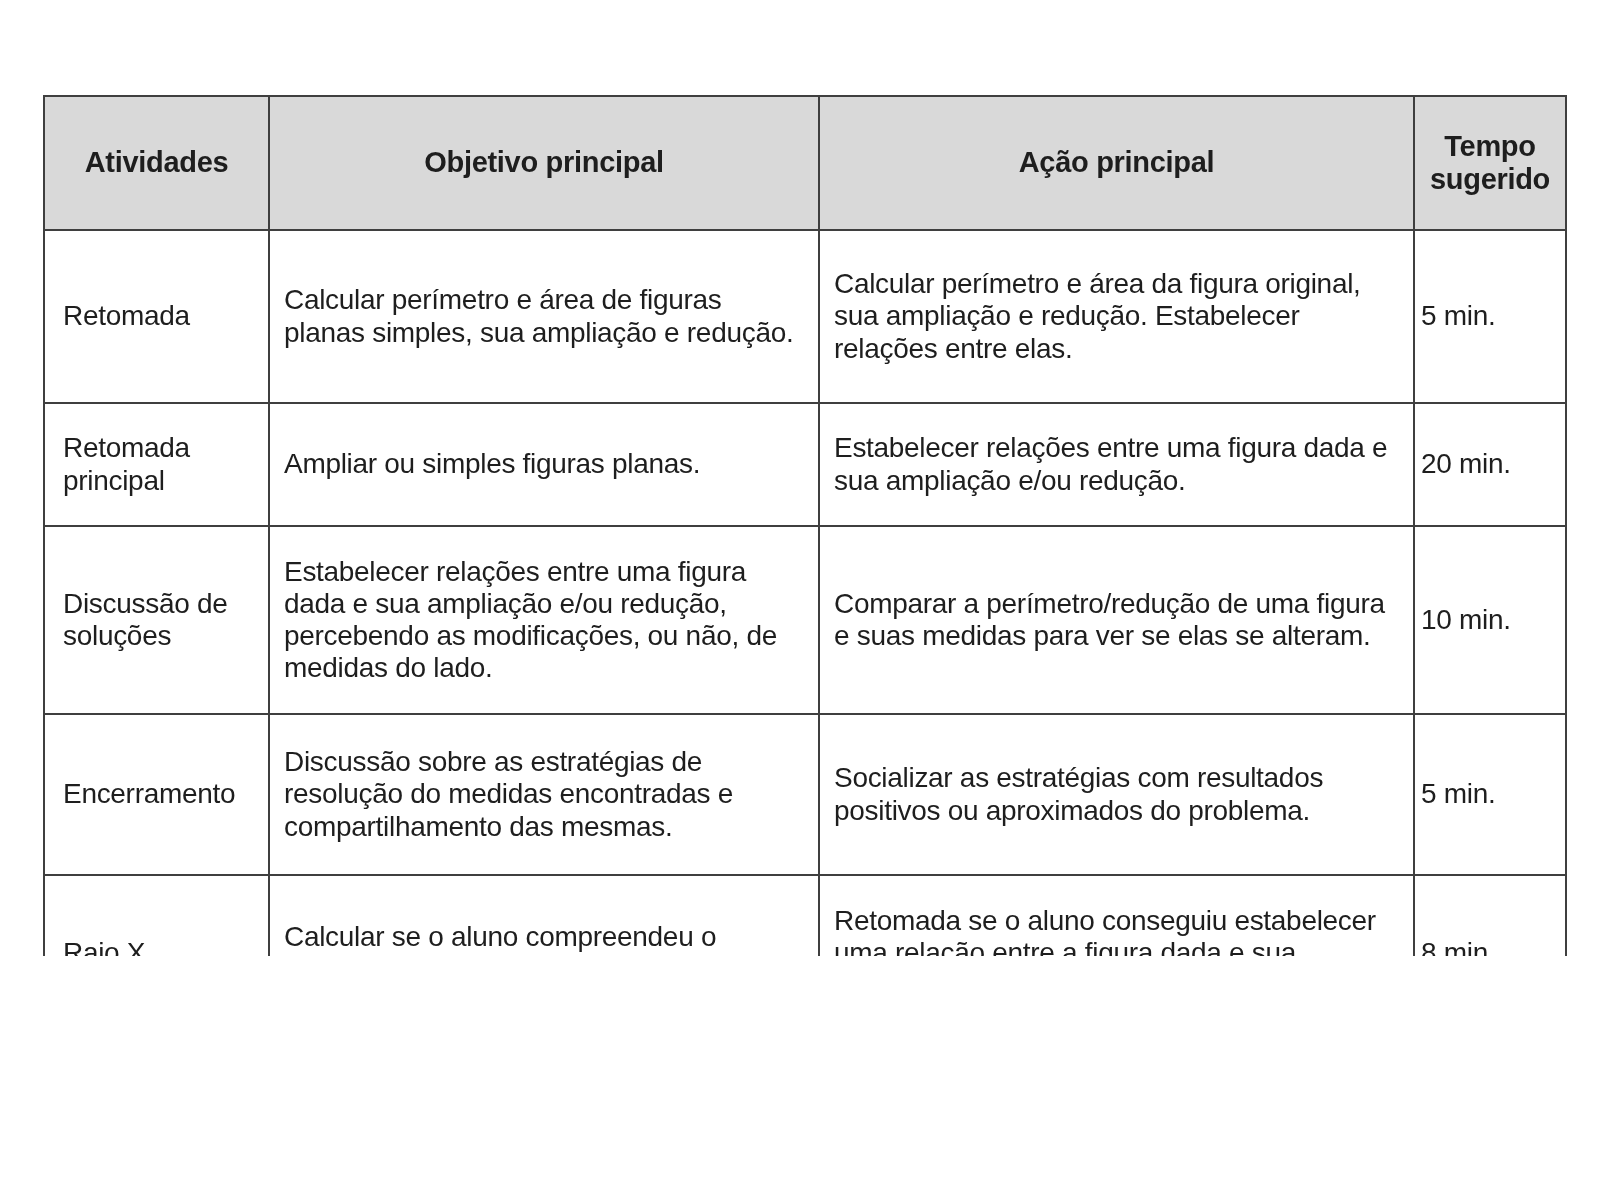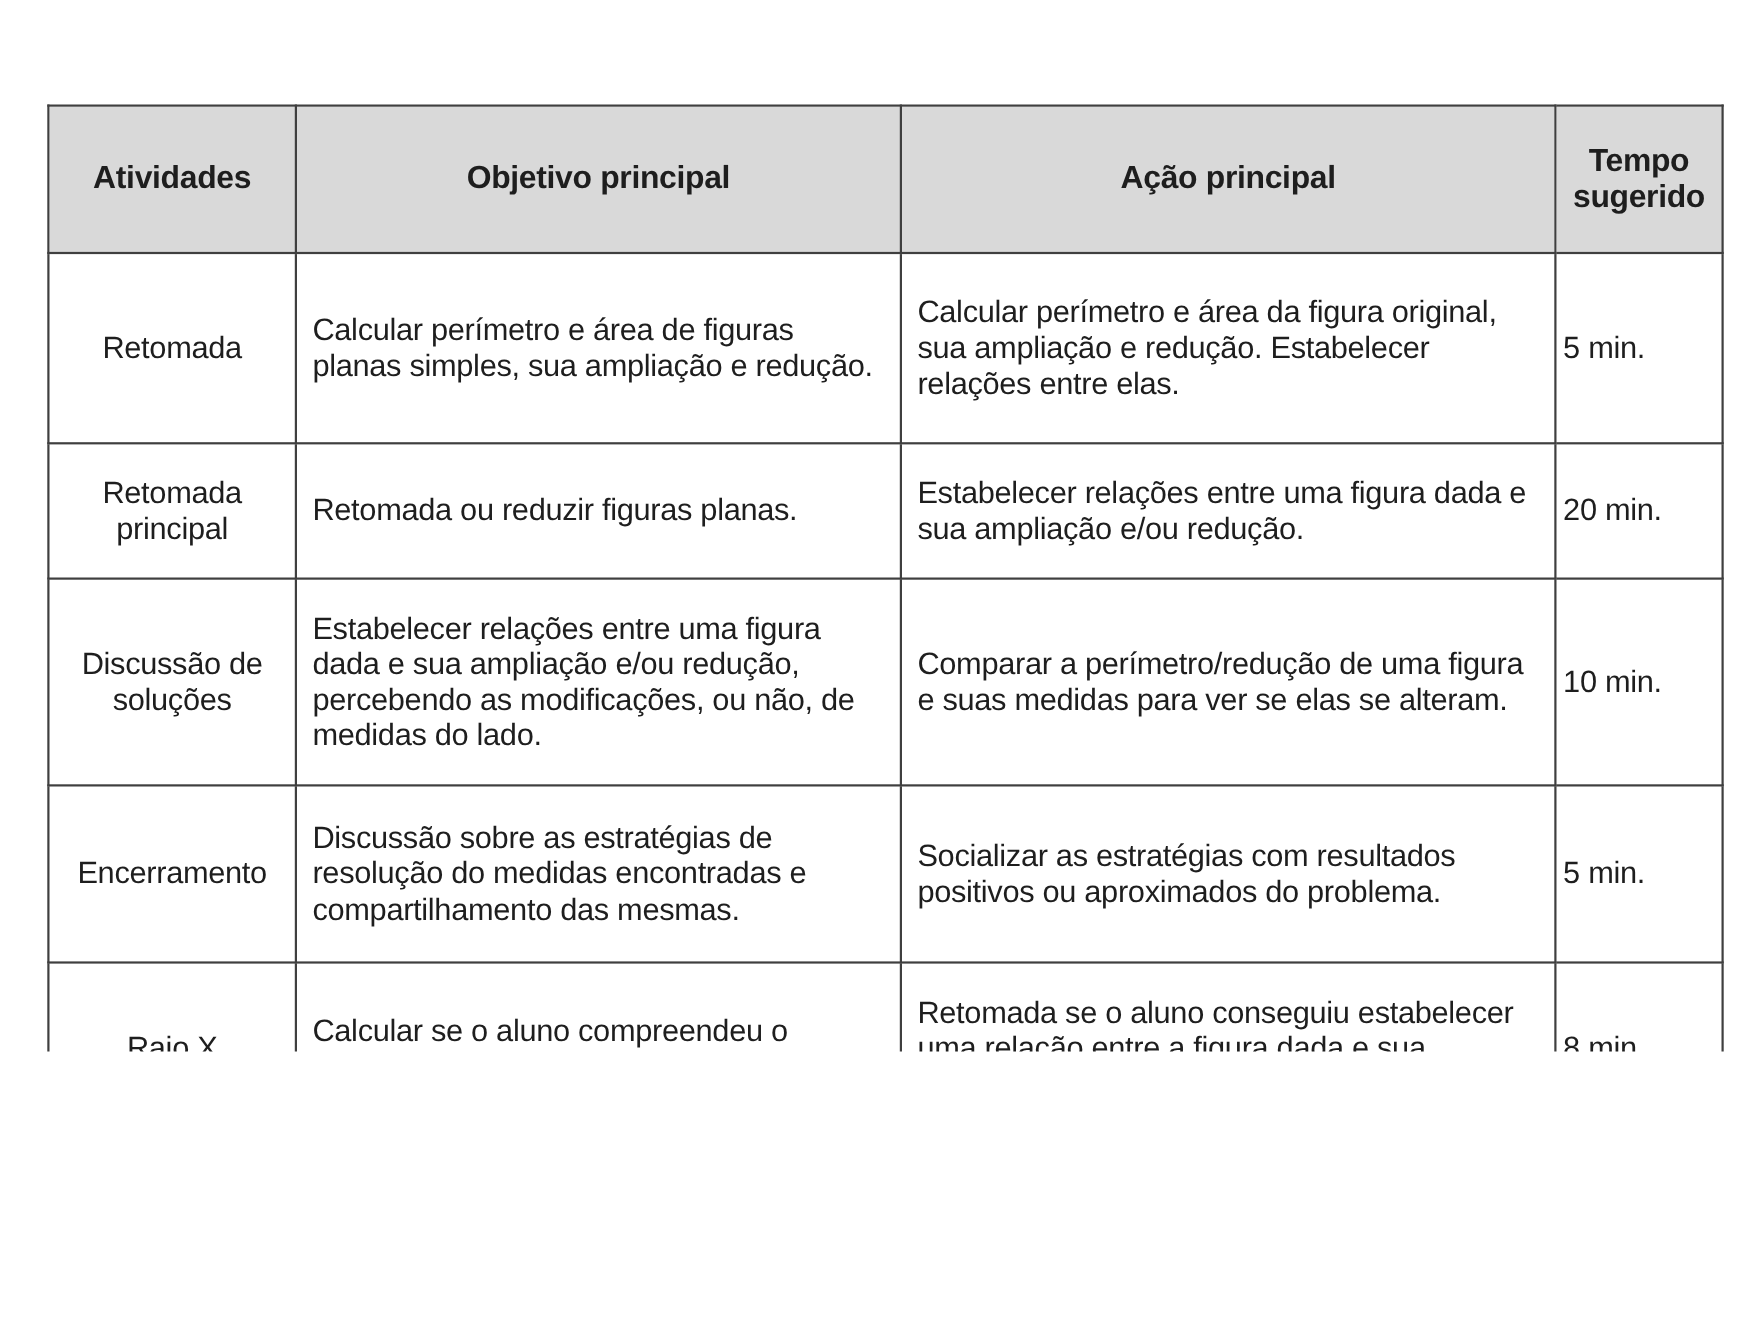--- a/index.html
+++ b/index.html
@@ -36,22 +36,22 @@
   }
   table.lesson thead th {
     background: #d9d9d9;
     font-weight: bold;
     font-size: 29px;
     text-align: center;
     height: 124px;
     padding: 4px 8px;
   }
   td.c-act {
-    text-align: center;
-    padding: 4px 0;
+    text-align: left;
+    padding: 4px 18px;
   }
   td.c-obj, td.c-acao {
     text-align: left;
     padding: 4px 14px;
   }
   td.c-tempo {
     text-align: left;
     padding: 4px 6px;
   }
   tr.r1 { height: 173px; }
@@ -95,21 +95,21 @@
     </thead>
     <tbody>
       <tr class="r1">
         <td class="c-act">Retomada</td>
         <td class="c-obj">Calcular perímetro e área de figuras planas simples, sua ampliação e redução.</td>
         <td class="c-acao">Calcular perímetro e área da figura original, sua ampliação e redução. Estabelecer relações entre elas.</td>
         <td class="c-tempo">5 min.</td>
       </tr>
       <tr class="r2">
         <td class="c-act">Retomada principal</td>
-        <td class="c-obj">Retomada ou reduzir figuras planas.</td>
+        <td class="c-obj">Ampliar ou simples figuras planas.</td>
         <td class="c-acao">Estabelecer relações entre uma figura dada e sua ampliação e/ou redução.</td>
         <td class="c-tempo">20 min.</td>
       </tr>
       <tr class="r3">
         <td class="c-act">Discussão de soluções</td>
         <td class="c-obj">Estabelecer relações entre uma figura dada e sua ampliação e/ou redução, percebendo as modificações, ou não, de medidas do lado.</td>
         <td class="c-acao">Comparar a perímetro/redução de uma figura e suas medidas para ver se elas se alteram.</td>
         <td class="c-tempo">10 min.</td>
       </tr>
       <tr class="r4">

